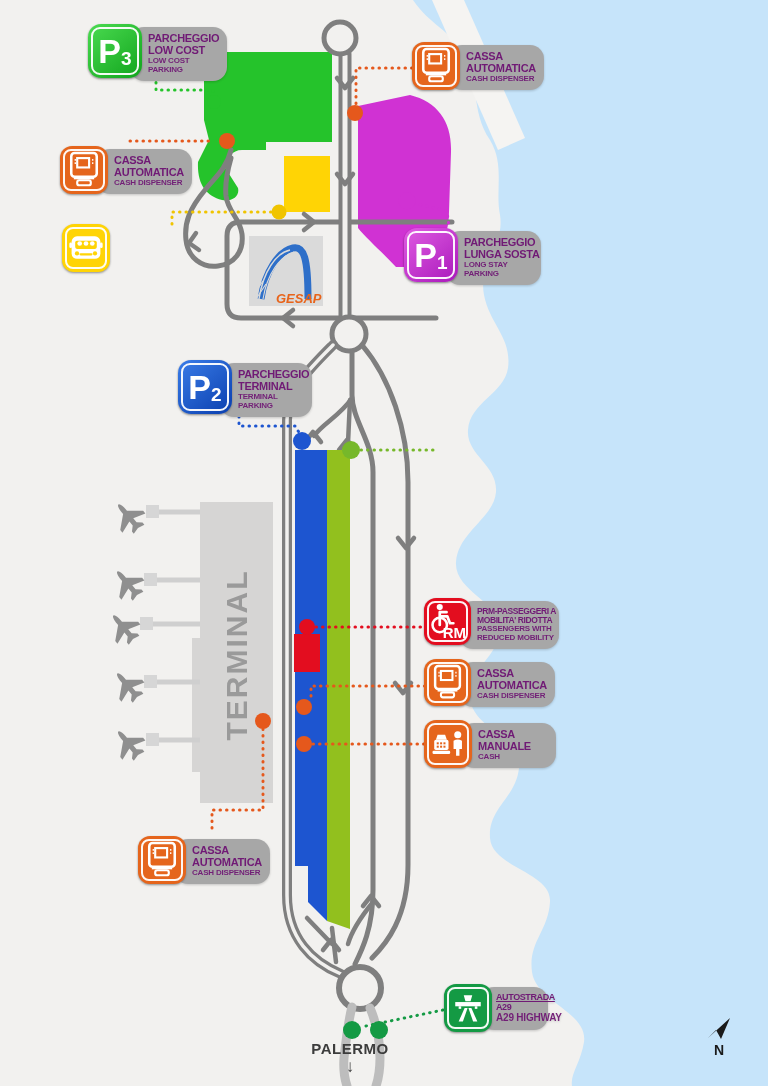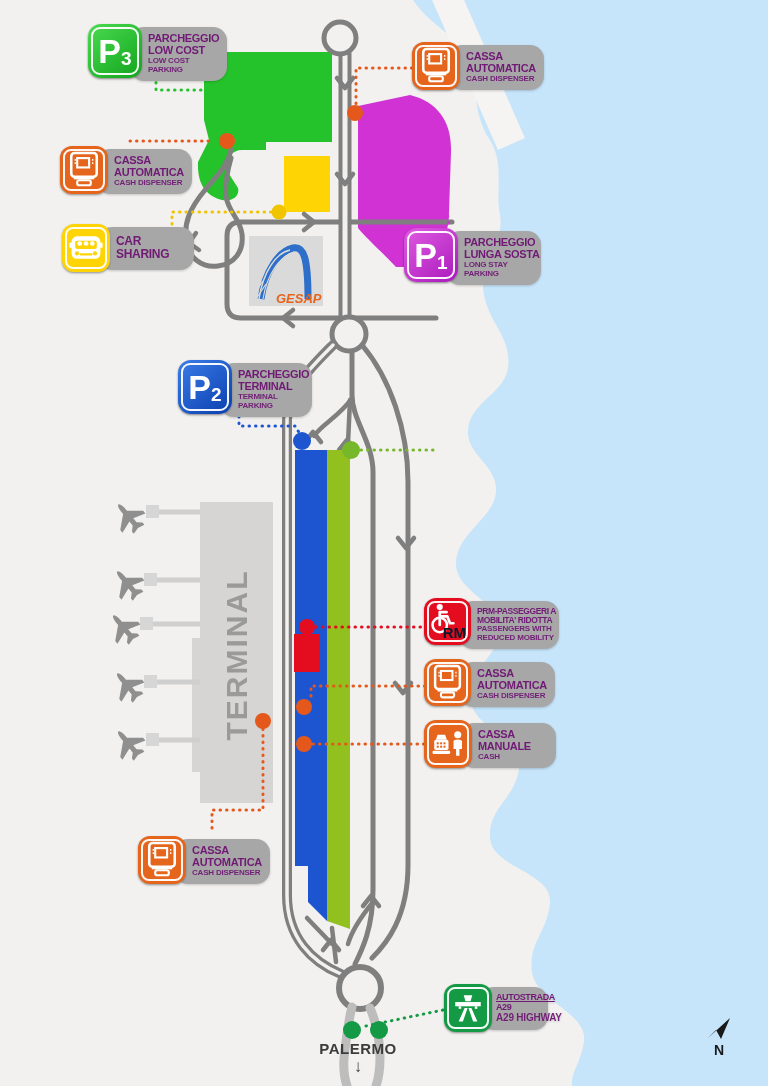--- a/index.html
+++ b/index.html
@@ -28,28 +28,28 @@
          display:flex;align-items:center;justify-content:center;color:#fff;box-shadow:0 1px 2px rgba(0,0,0,.3);}
   .picon::after{content:"";position:absolute;inset:3px;border:2px solid rgba(255,255,255,.95);border-radius:9px;pointer-events:none;}
   .pp{font-size:34px;font-weight:bold;line-height:1;}
   .pn{font-size:19px;font-weight:bold;line-height:1;margin-top:14px;}
   .g-green{background:linear-gradient(140deg,#4bdb51,#10a41c);}
   .g-blue{background:linear-gradient(140deg,#3a7ce8,#0a3fae);}
   .g-magenta{background:linear-gradient(140deg,#e05ce2,#a919bb);}
   .bg-orange{background:var(--c-orange);} .bg-yellow{background:var(--c-yellow);}
   .bg-olive{background:var(--c-olive);} .bg-red{background:var(--c-red);}
   .bg-green-dark{background:var(--c-green-dark);}
-  .rm-text{position:absolute;right:5px;bottom:4px;font-size:15px;font-weight:bold;color:#0f172a;z-index:3;}
+  .rm-text{position:absolute;right:5px;bottom:4px;font-size:15px;font-weight:bold;color:#ffffff;z-index:3;}
 
   
   .terminal-label{position:absolute;left:217px;top:505px;width:40px;height:300px;
     display:flex;align-items:center;justify-content:center;}
   .terminal-label span{transform:rotate(-90deg);white-space:nowrap;font-size:30px;font-weight:bold;
     color:var(--c-terminal-text);letter-spacing:2px;}
-  .palermo{position:absolute;left:308px;top:1040px;width:100px;text-align:center;color:var(--c-text-dark);}
+  .palermo{position:absolute;left:300px;top:1040px;width:100px;text-align:center;color:var(--c-text-dark);}
   .palermo .pname{font-size:15px;font-weight:bold;letter-spacing:.5px;}
   .palermo .parrow{font-size:17px;font-weight:bold;line-height:1;margin-top:1px;}
   .north{position:absolute;left:702px;top:1016px;width:34px;text-align:center;color:#1a1a1a;}
   .north .nletter{font-size:14px;font-weight:bold;margin-top:-2px;}
   .gesap-text{font-size:13px;font-weight:bold;font-style:italic;fill:#e8641b;}
 </style>
 </head>
 <body>
 
 <div class="stage">
@@ -241,24 +241,20 @@
       <rect x="8" y="12" width="24" height="9" rx="2" fill="var(--c-yellow)"></rect>
       <circle cx="13" cy="15" r="2.6" fill="#fff"></circle>
           <circle cx="20" cy="15" r="2.6" fill="#fff"></circle>
           <circle cx="27" cy="15" r="2.6" fill="#fff"></circle>
       <circle cx="10" cy="26" r="2.4" fill="var(--c-yellow)"></circle>
           <circle cx="30" cy="26" r="2.4" fill="var(--c-yellow)"></circle>
       <path d="M14,27 h12" stroke="var(--c-yellow)" stroke-width="2.5" stroke-linecap="round"></path>
       <rect x="1.5" y="14" width="3" height="6" rx="1.5" fill="#fff"></rect>
           <rect x="35.5" y="14" width="3" height="6" rx="1.5" fill="#fff"></rect>
     </svg>
-  </div>
-  <div class="b-label" style="width:96px;padding-top:8px;padding-bottom:9px;">
-    <span class="it-line" style="font-size:12px;">CAR</span>
-    <span class="it-line" style="font-size:12px;">SHARING</span>
   </div>
 </div>
 
 <div class="badge" style="left:404px;top:228px;">
   <div class="picon g-magenta">
     <span class="pp">P</span>
         <span class="pn">1</span>
   </div>
   <div class="b-label" style="width:95px;">
     <span class="it-line">PARCHEGGIO</span>

